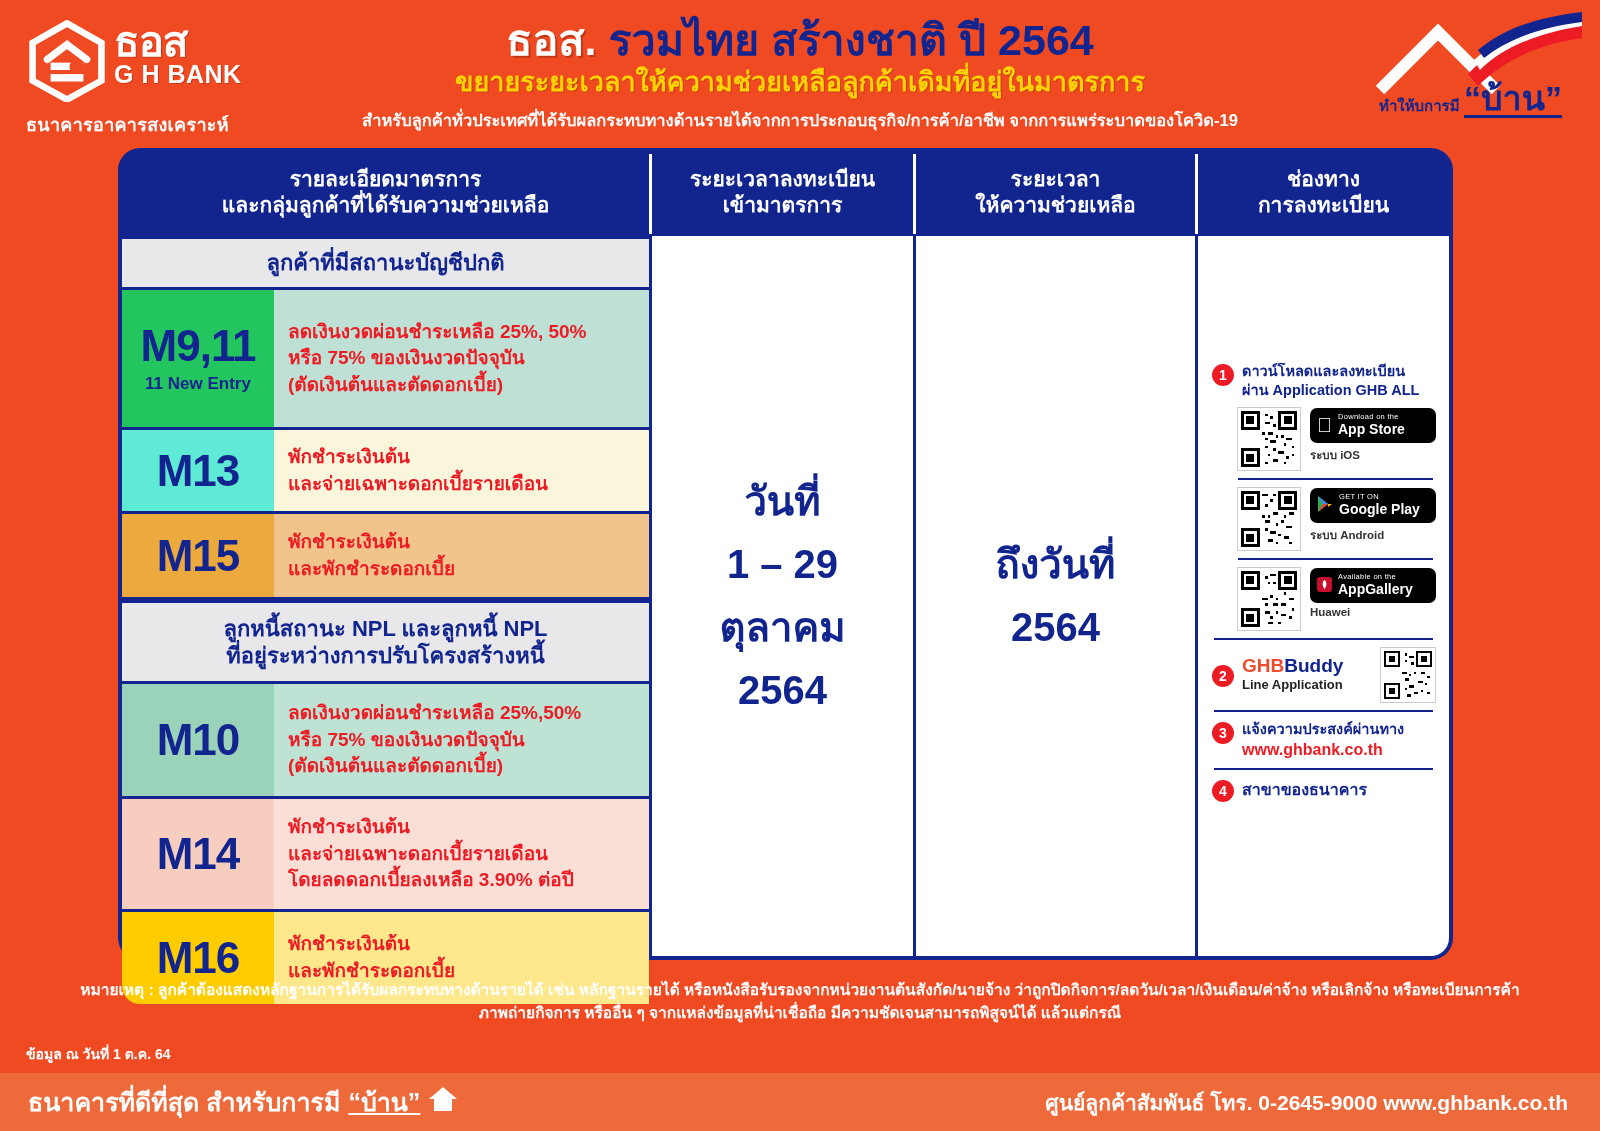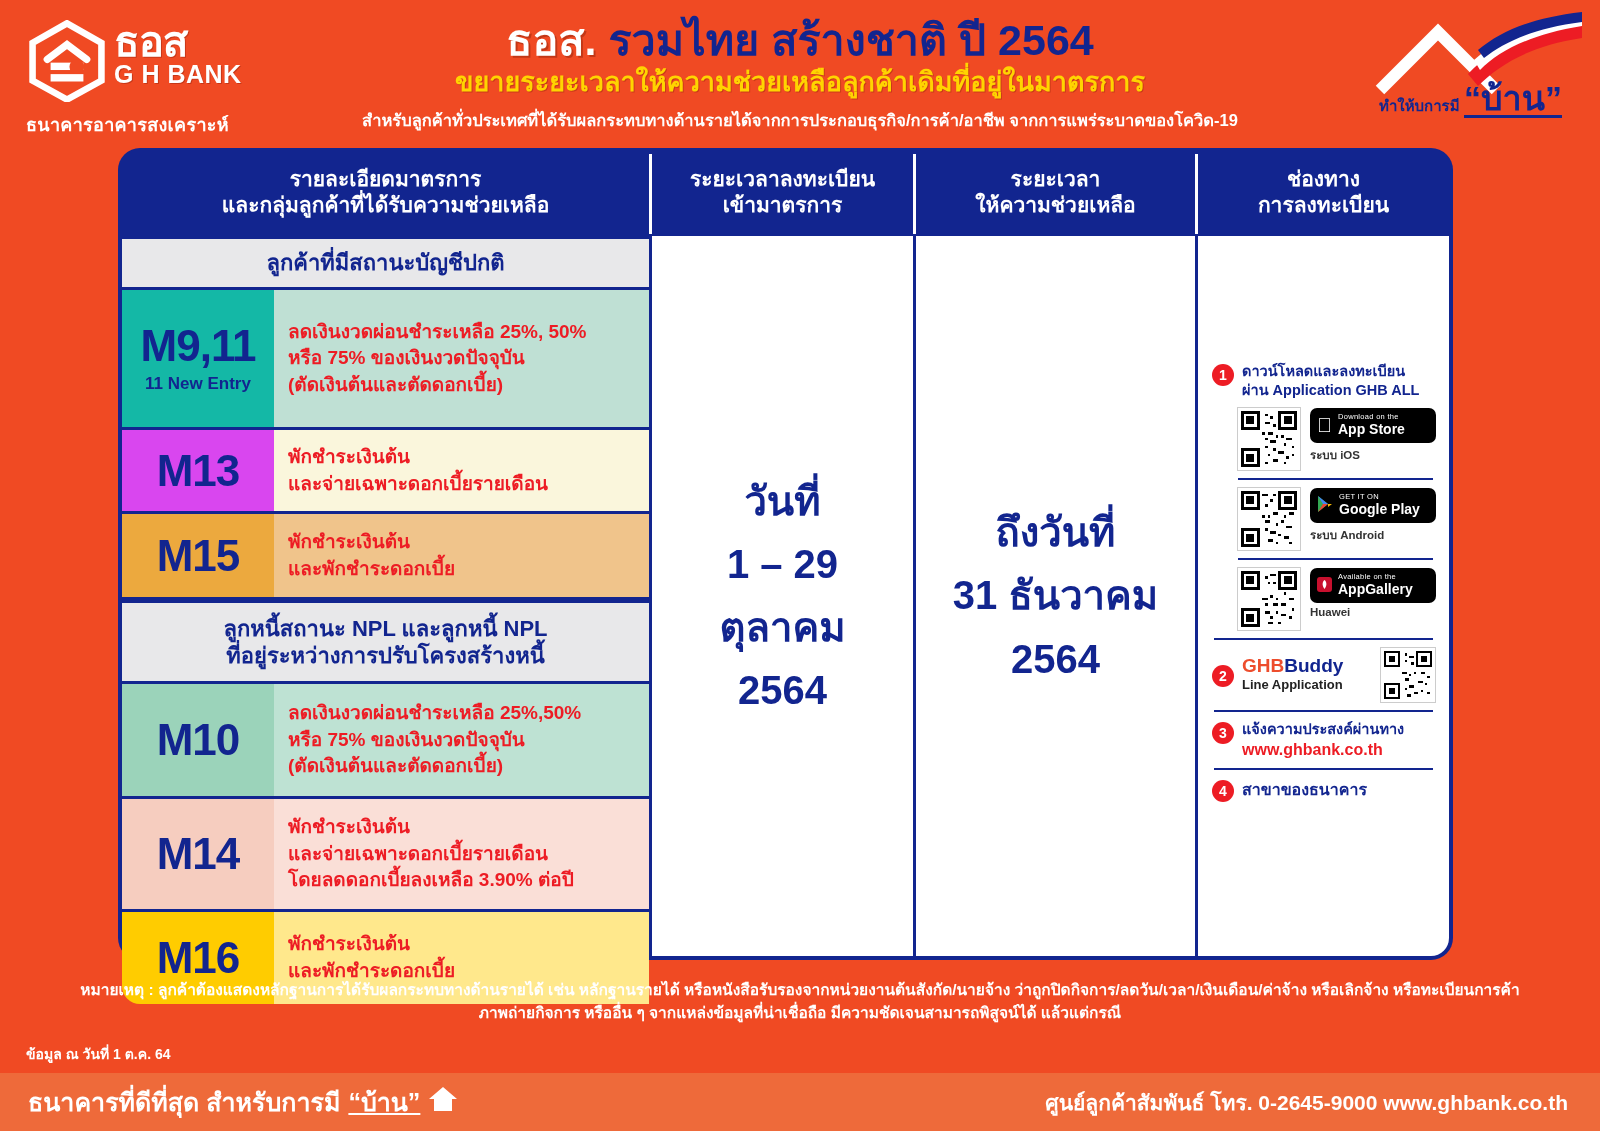--- a/index.html
+++ b/index.html
@@ -187,33 +187,33 @@
     <div class="vsep" style="left:795px; height:80px;"></div>
     <div class="vsep" style="left:1077px; height:80px;"></div>
 
     <div class="left-col">
 
       <div class="band" style="height:54px;">
         <span>ลูกค้าที่มีสถานะบัญชีปกติ</span>
       </div>
 
       <div class="mrow" style="height:140px;">
-        <div class="mcode" style="background:#14b8a6;">
+        <div class="mcode" style="background:#22c55e;">
           <div class="code">M9,11</div>
           <div class="sub">11 New Entry</div>
         </div>
         <div class="mdesc" style="background:#BFE0D4;">
           <span>ลดเงินงวดผ่อนชำระเหลือ 25%, 50%</span>
           <span>หรือ 75% ของเงินงวดปัจจุบัน</span>
           <span>(ตัดเงินต้นและตัดดอกเบี้ย)</span>
         </div>
       </div>
 
       <div class="mrow" style="height:84px;">
-        <div class="mcode" style="background:#d946ef;">
+        <div class="mcode" style="background:#5eead4;">
           <div class="code">M13</div>
         </div>
         <div class="mdesc" style="background:#FAF6DC;">
           <span>พักชำระเงินต้น</span>
           <span>และจ่ายเฉพาะดอกเบี้ยรายเดือน</span>
         </div>
       </div>
 
       <div class="mrow" style="height:86px;">
         <div class="mcode" style="background:#ECA93E;">
@@ -268,21 +268,20 @@
         <div>วันที่</div>
         <div>1 – 29</div>
         <div>ตุลาคม</div>
         <div>2564</div>
       </div>
     </div>
 
     <div class="white-col" style="left:798px; top:88px; width:279px; bottom:4px;">
       <div class="bigdate">
         <div>ถึงวันที่</div>
-        <div>31 ธันวาคม</div>
         <div>2564</div>
       </div>
     </div>
 
     <div class="chan-col" style="left:1080px; top:88px; width:251px; bottom:4px; border-bottom-right-radius:18px;">
       <div class="chan-inner">
 
         <div style="height:116px;"></div>
 
         <div class="chan-item">

